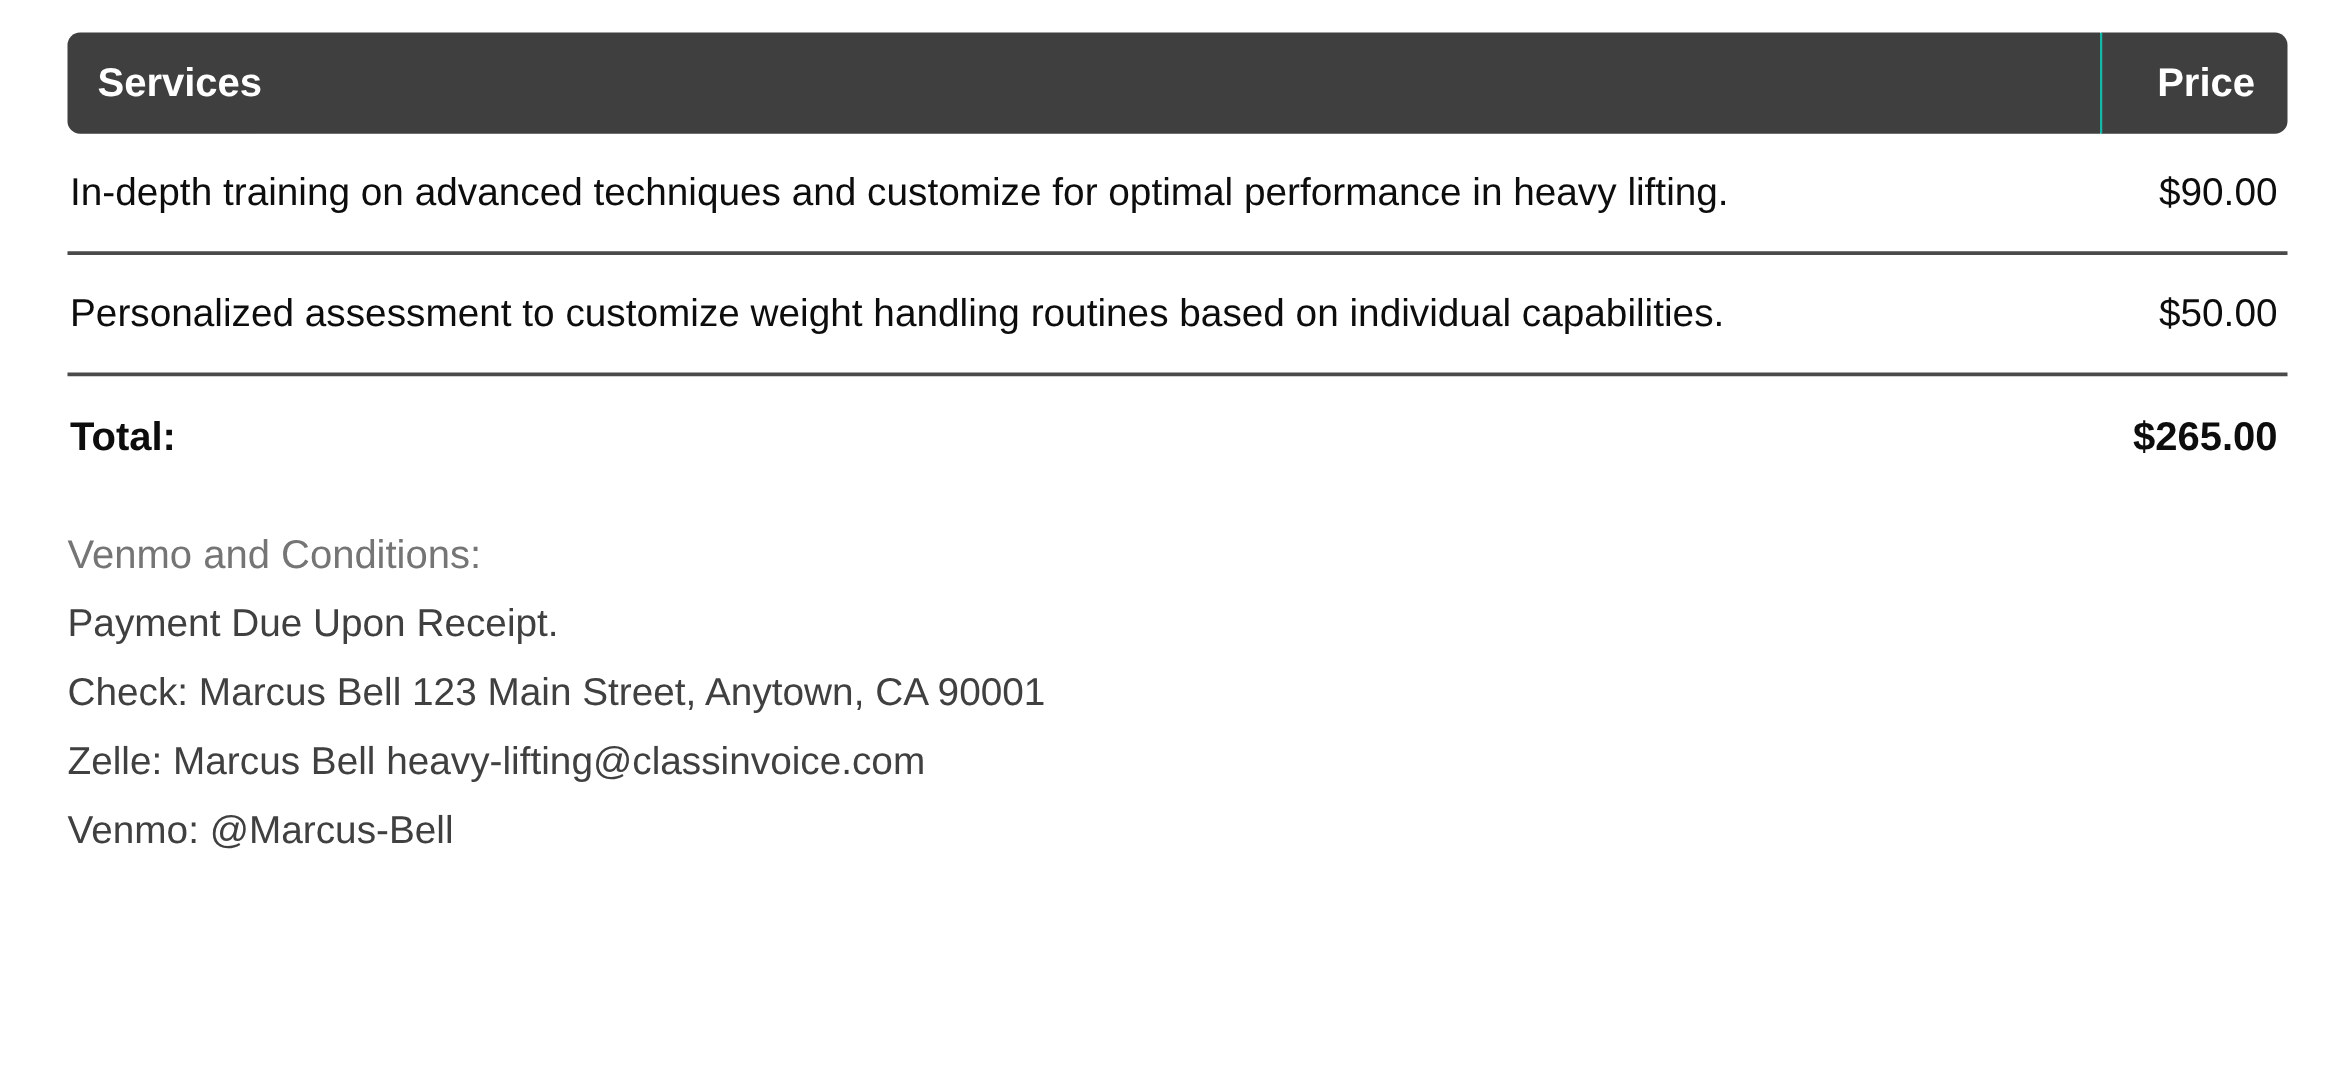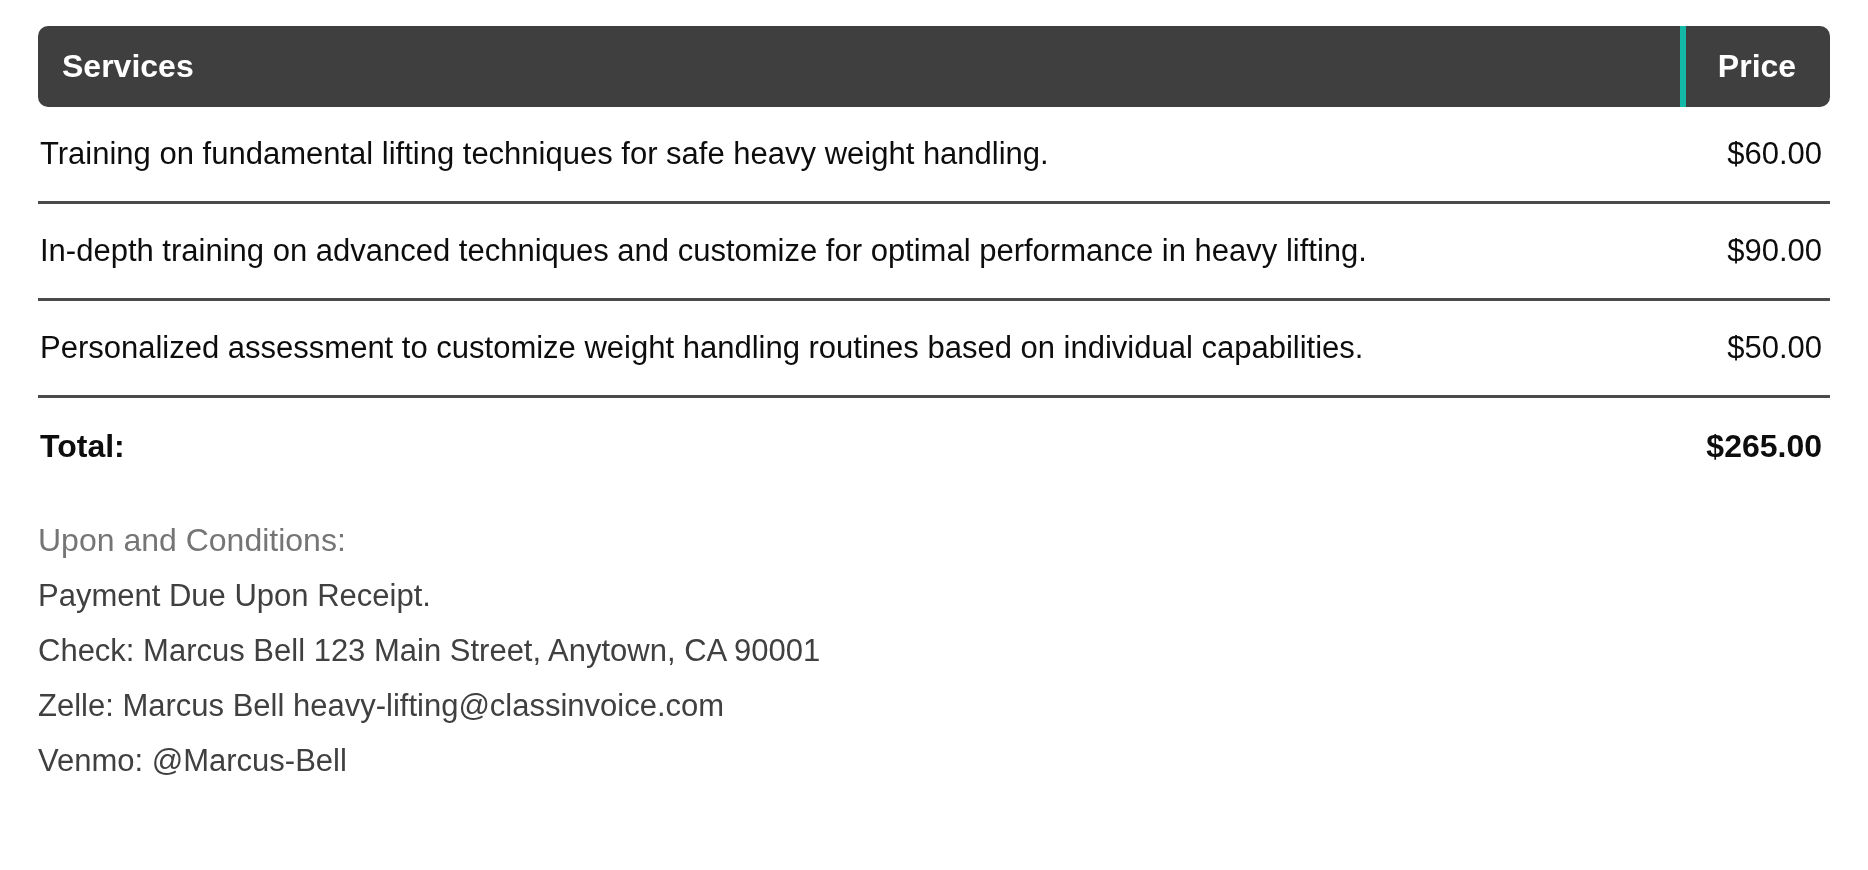--- a/index.html
+++ b/index.html
@@ -6,44 +6,44 @@
   html, body {
     margin: 0;
     padding: 0;
     background: #ffffff;
     font-family: "Liberation Sans", sans-serif;
     color: #0d0d0d;
   }
   .page {
     width: 1868px;
     height: 870px;
-    padding: 26px 38px 0 38px;
+    padding: 26px 38px 0 54px;
     overflow: hidden;
   }
   table.services-table {
     width: 100%;
     border-collapse: separate;
     border-spacing: 0;
     table-layout: auto;
   }
   thead th {
     background: #3f3f3f;
     color: #ffffff;
     font-size: 32px;
     font-weight: bold;
     padding: 22px 24px;
   }
   thead th.col-services {
     text-align: left;
     border-radius: 10px 0 0 10px;
   }
   thead th.col-price {
-    text-align: center;
+    text-align: right;
     border-radius: 0 10px 10px 0;
-    border-left: 6px solid #14b8a6;
+    border-left: 2px solid #14b8a6;
     width: 150px;
     padding-right: 26px;
   }
   tbody td {
     font-size: 31px;
     padding: 29px 0 29px 2px;
     border-bottom: 3px solid #4a4a4a;
     vertical-align: middle;
   }
   tbody td.cell-desc { text-align: left; }
@@ -89,39 +89,35 @@
 
   <table class="services-table">
     <thead>
       <tr>
         <th class="col-services">Services</th>
         <th class="col-price">Price</th>
       </tr>
     </thead>
     <tbody>
       <tr>
-        <td class="cell-desc">Training on fundamental lifting techniques for safe heavy weight handling.</td>
-        <td class="cell-price">$60.00</td>
-      </tr>
-      <tr>
         <td class="cell-desc">In-depth training on advanced techniques and customize for optimal performance in heavy lifting.</td>
         <td class="cell-price">$90.00</td>
       </tr>
       <tr>
         <td class="cell-desc">Personalized assessment to customize weight handling routines based on individual capabilities.</td>
         <td class="cell-price">$50.00</td>
       </tr>
       <tr class="total-row">
         <td class="total-label">Total:</td>
         <td class="total-amount">$265.00</td>
       </tr>
     </tbody>
   </table>
 
   <div class="terms">
-    <div class="terms-heading">Upon and Conditions:</div>
+    <div class="terms-heading">Venmo and Conditions:</div>
     <div class="terms-line">Payment Due Upon Receipt.</div>
     <div class="terms-line">Check: Marcus Bell 123 Main Street, Anytown, CA 90001</div>
     <div class="terms-line">Zelle: Marcus Bell heavy-lifting@classinvoice.com</div>
     <div class="terms-line">Venmo: @Marcus-Bell</div>
   </div>
 
 </div>
 
 </body></html>

